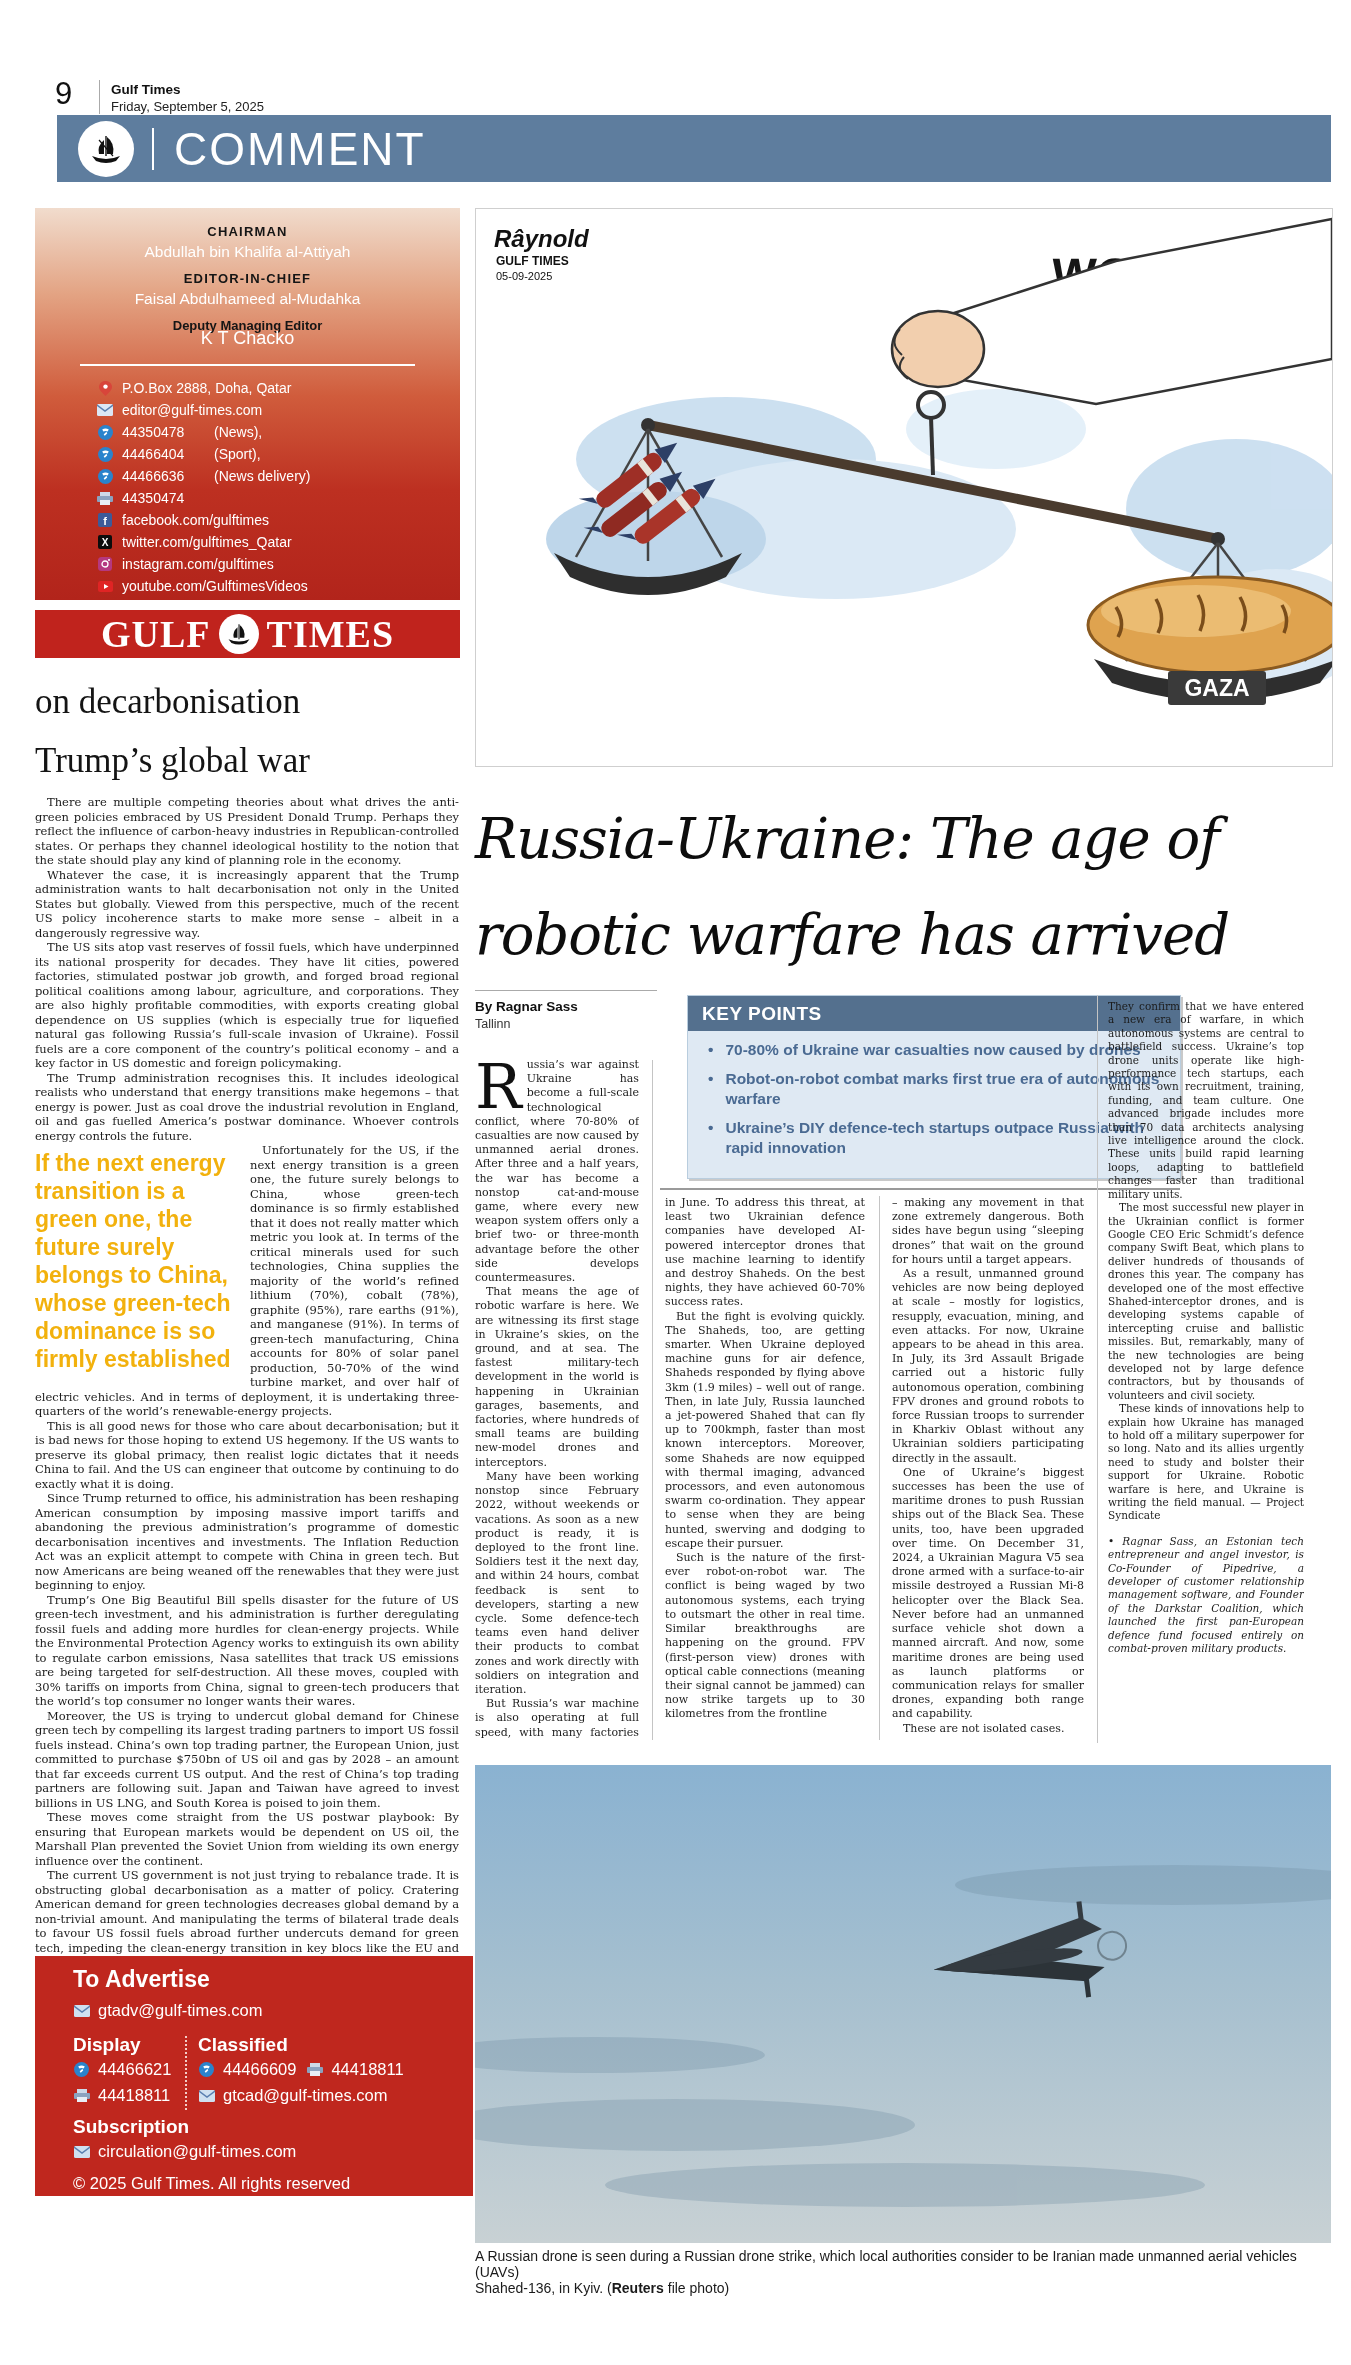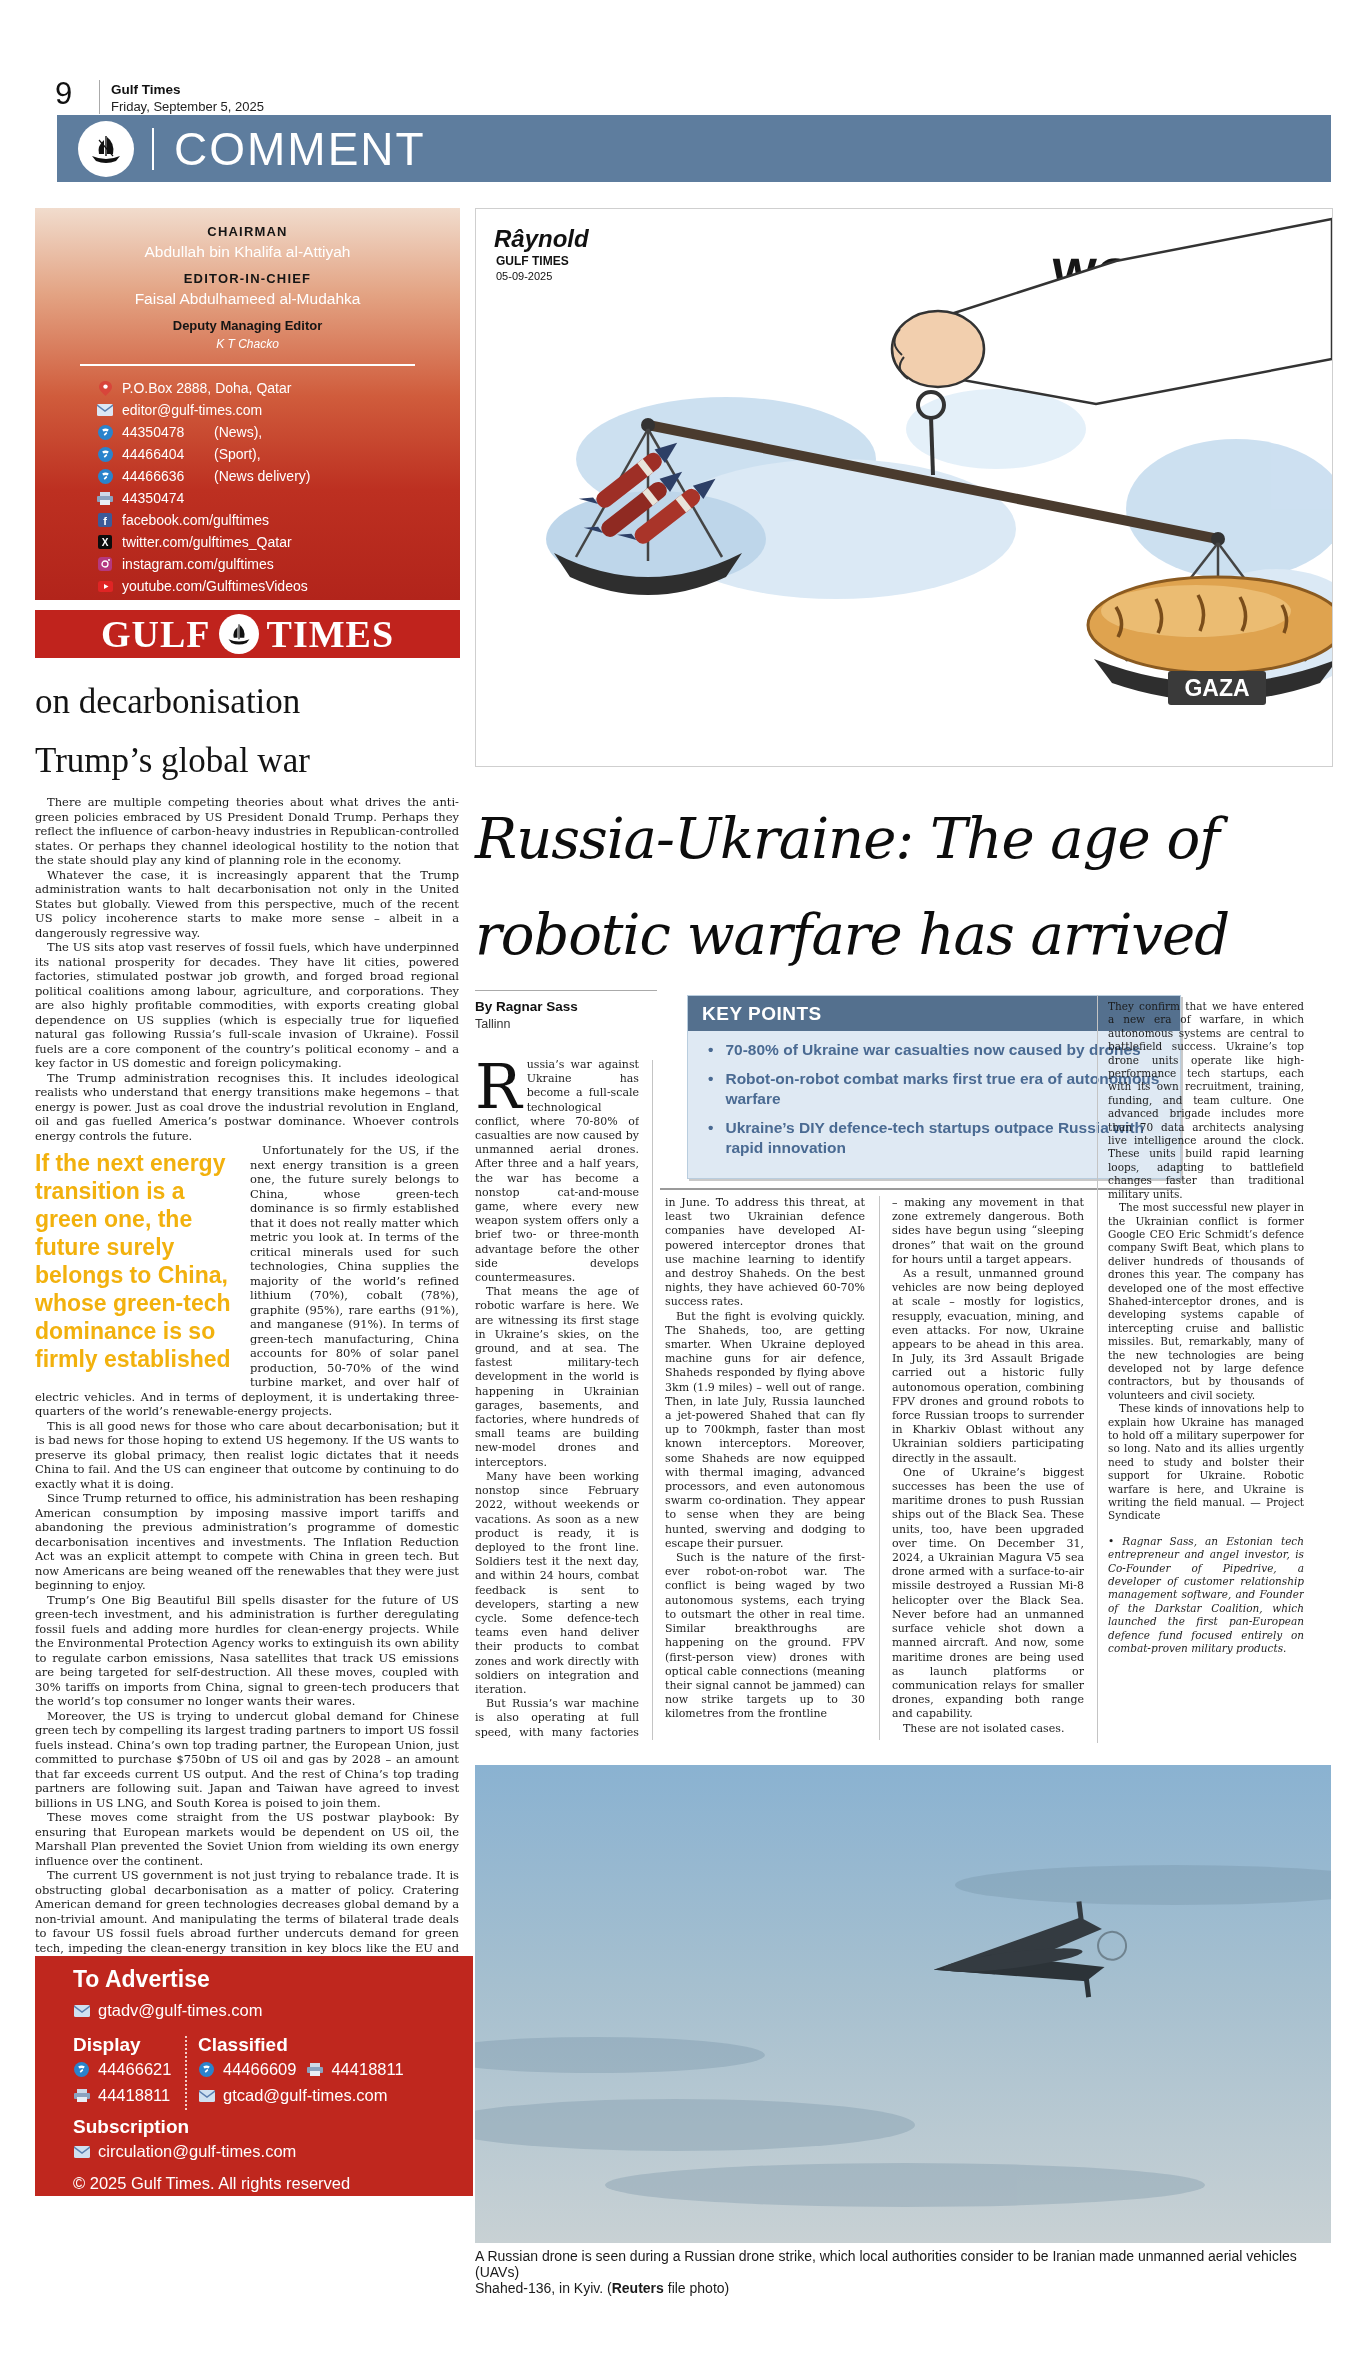--- a/index.html
+++ b/index.html
@@ -89,21 +89,21 @@
     <div class="abs banner-bar" style="left:95px;top:13px;"></div>
     <div class="abs banner-title" style="left:117px;top:7px;">COMMENT</div>
   </div>
 
   <div class="abs masthead" style="left:35px;top:208px;width:425px;height:392px;">
     <div class="abs mh-c mh-role" style="top:16px;">CHAIRMAN</div>
     <div class="abs mh-c mh-name" style="top:35px;">Abdullah bin Khalifa al-Attiyah</div>
     <div class="abs mh-c mh-role" style="top:63px;">EDITOR-IN-CHIEF</div>
     <div class="abs mh-c mh-name" style="top:82px;">Faisal Abdulhameed al-Mudahka</div>
     <div class="abs mh-c mh-role2" style="top:110px;">Deputy Managing Editor</div>
-    <div class="abs mh-c mh-name" style="top:129px;font-size:12px;font-style:italic;">K T Chacko</div>
+    <div class="abs mh-c mh-name" style="top:120px;font-size:18px;">K T Chacko</div>
     <div class="abs mh-rule" style="left:45px;top:156px;width:335px;"></div>
 
     <div class="m-row" style="top:170px;">
       <span class="ic">
           <svg width="13" height="15" viewBox="0 0 13 15">
             <path d="M6.5,0 C10,0 13,2.6 13,6 C13,9.6 6.5,15 6.5,15 C6.5,15 0,9.6 0,6 C0,2.6 3,0 6.5,0 Z" fill="#d8453a"></path>
             <circle cx="6.5" cy="5.6" r="2.2" fill="#fff"></circle>
           </svg>
         </span>
       <span>P.O.Box 2888, Doha, Qatar</span>

